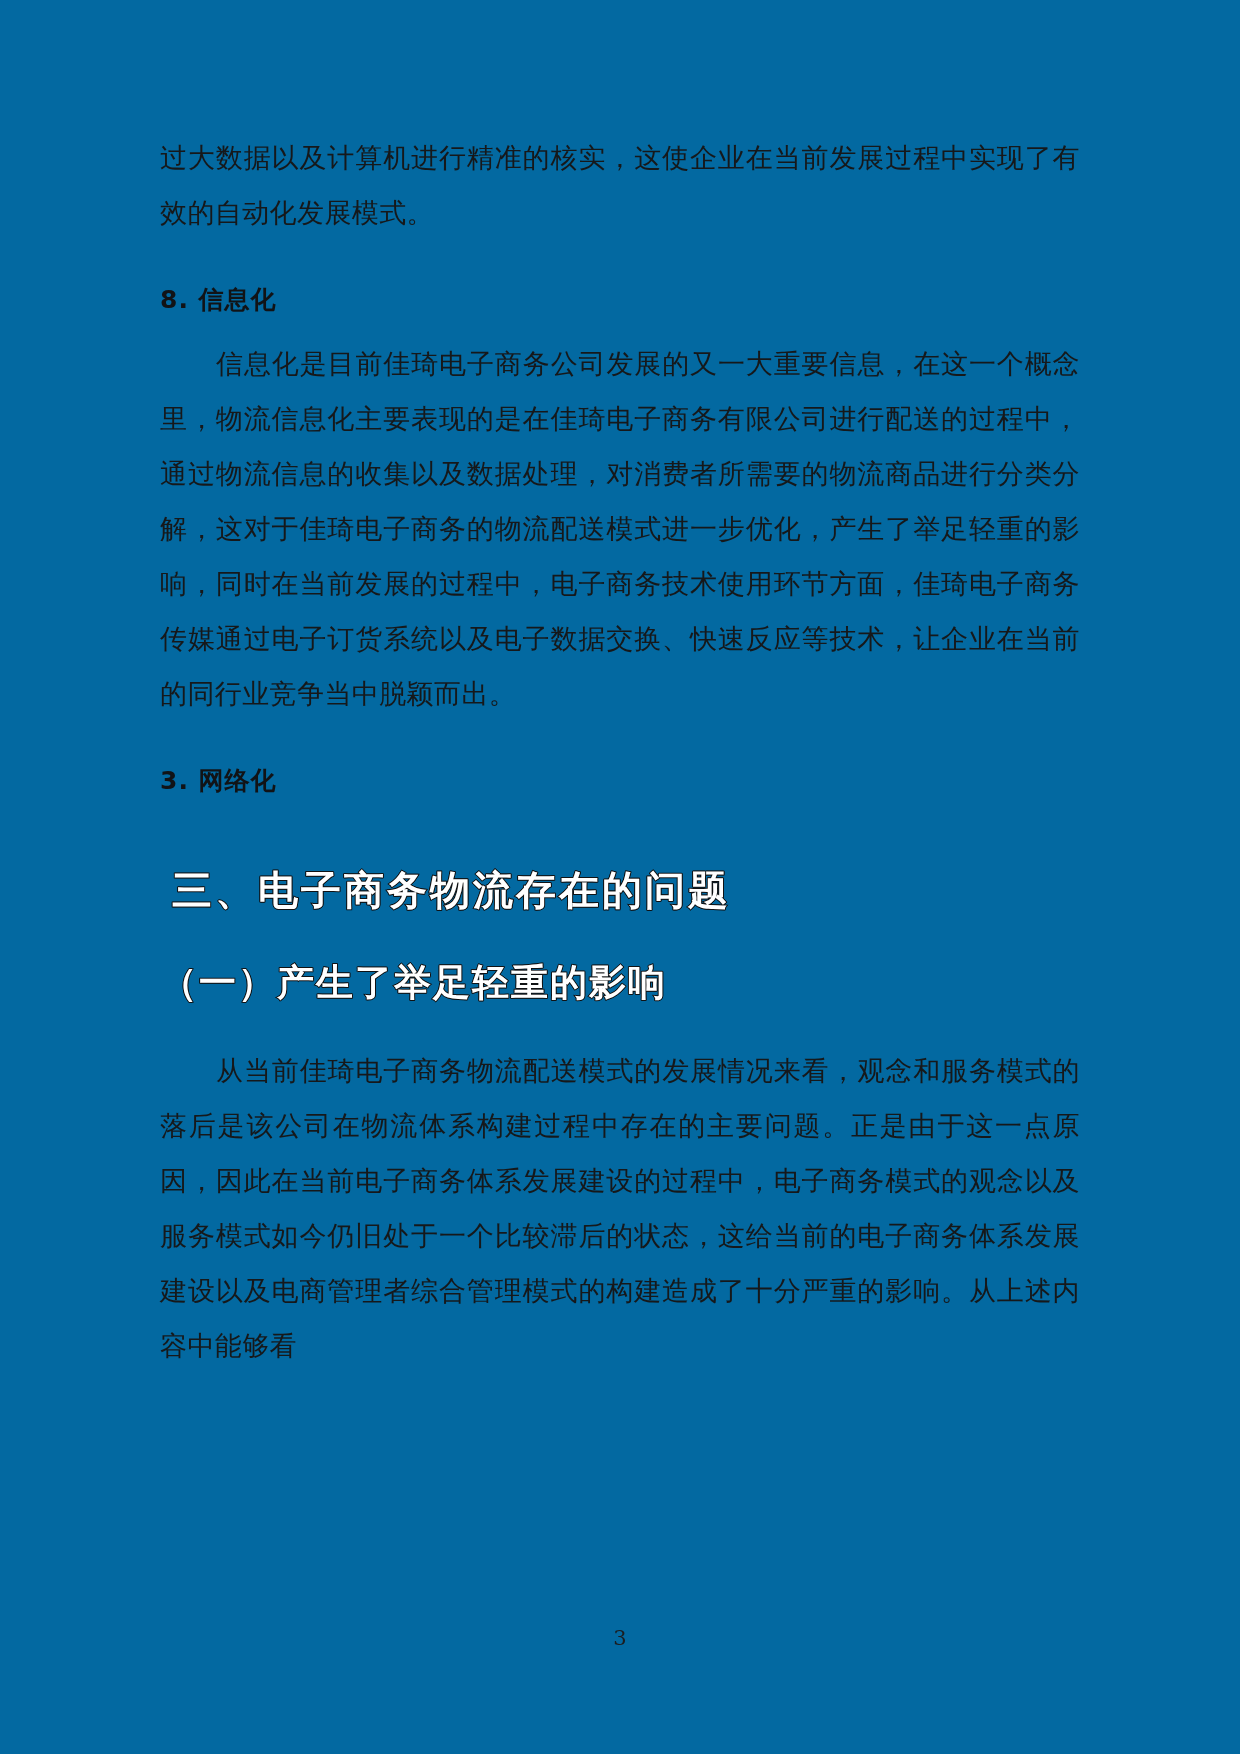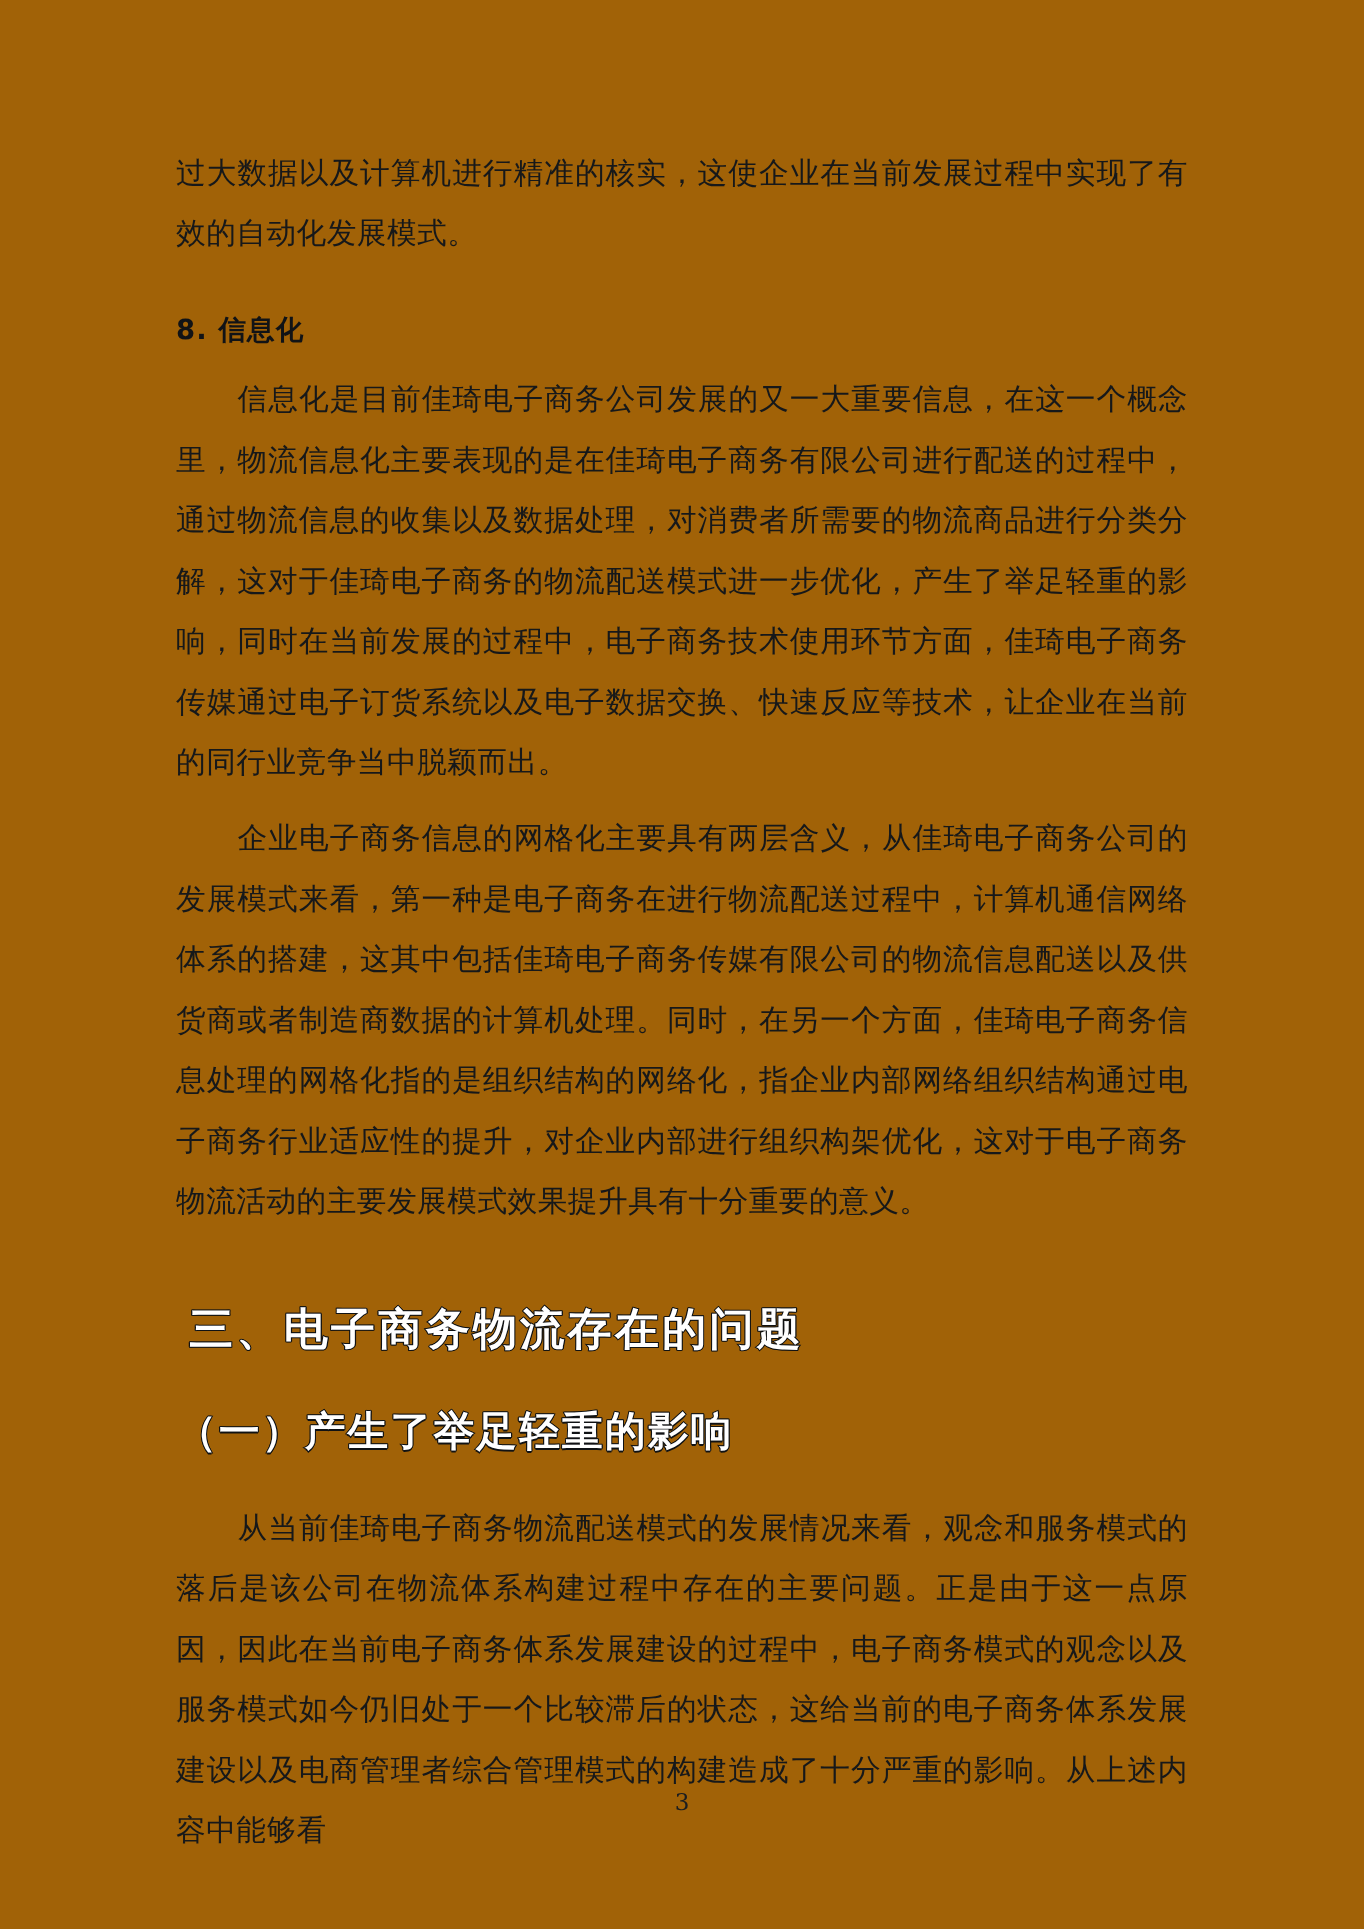--- a/index.html
+++ b/index.html
@@ -14,21 +14,21 @@
     position: relative;
     overflow: hidden;
     font-family: "DejaVu Serif", "Liberation Serif", serif;
     color: #1a1a1a;
     -webkit-font-smoothing: antialiased;
   }
 
   .page {
     position: absolute;
     inset: 0;
-    background: #a16207;
+    background: #0369a1;
     box-sizing: border-box;
     padding: 130px 160px 0 160px;
   }
 
   
   .para {
     font-family: "DejaVu Serif", "Liberation Serif", serif;
     font-size: 27px;
     line-height: 55px;
     letter-spacing: 0.4px;
@@ -106,22 +106,22 @@
   <p class="para">过大数据以及计算机进行精准的核实，这使企业在当前发展过程中实现了有效的自动化发展模式。</p>
 
   <div class="gap-sm"></div>
 
   <h3 class="subhead">8. 信息化</h3>
 
   <p class="para indent">信息化是目前佳琦电子商务公司发展的又一大重要信息，在这一个概念里，物流信息化主要表现的是在佳琦电子商务有限公司进行配送的过程中，通过物流信息的收集以及数据处理，对消费者所需要的物流商品进行分类分解，这对于佳琦电子商务的物流配送模式进一步优化，产生了举足轻重的影响，同时在当前发展的过程中，电子商务技术使用环节方面，佳琦电子商务传媒通过电子订货系统以及电子数据交换、快速反应等技术，让企业在当前的同行业竞争当中脱颖而出。</p>
 
   <div class="gap-sm"></div>
 
+  <h3 class="subhead">3. 网络化</h3>
 
-  <p class="para indent">企业电子商务信息的网格化主要具有两层含义，从佳琦电子商务公司的发展模式来看，第一种是电子商务在进行物流配送过程中，计算机通信网络体系的搭建，这其中包括佳琦电子商务传媒有限公司的物流信息配送以及供货商或者制造商数据的计算机处理。同时，在另一个方面，佳琦电子商务信息处理的网格化指的是组织结构的网络化，指企业内部网络组织结构通过电子商务行业适应性的提升，对企业内部进行组织构架优化，这对于电子商务物流活动的主要发展模式效果提升具有十分重要的意义。</p>
 
   <h1 class="head-major">三、电子商务物流存在的问题</h1>
 
   <h2 class="head-sub">（一）产生了举足轻重的影响</h2>
 
   <div class="gap-md"></div>
 
   <p class="para indent">从当前佳琦电子商务物流配送模式的发展情况来看，观念和服务模式的落后是该公司在物流体系构建过程中存在的主要问题。正是由于这一点原因，因此在当前电子商务体系发展建设的过程中，电子商务模式的观念以及服务模式如今仍旧处于一个比较滞后的状态，这给当前的电子商务体系发展建设以及电商管理者综合管理模式的构建造成了十分严重的影响。从上述内容中能够看</p>
 
 </div>

